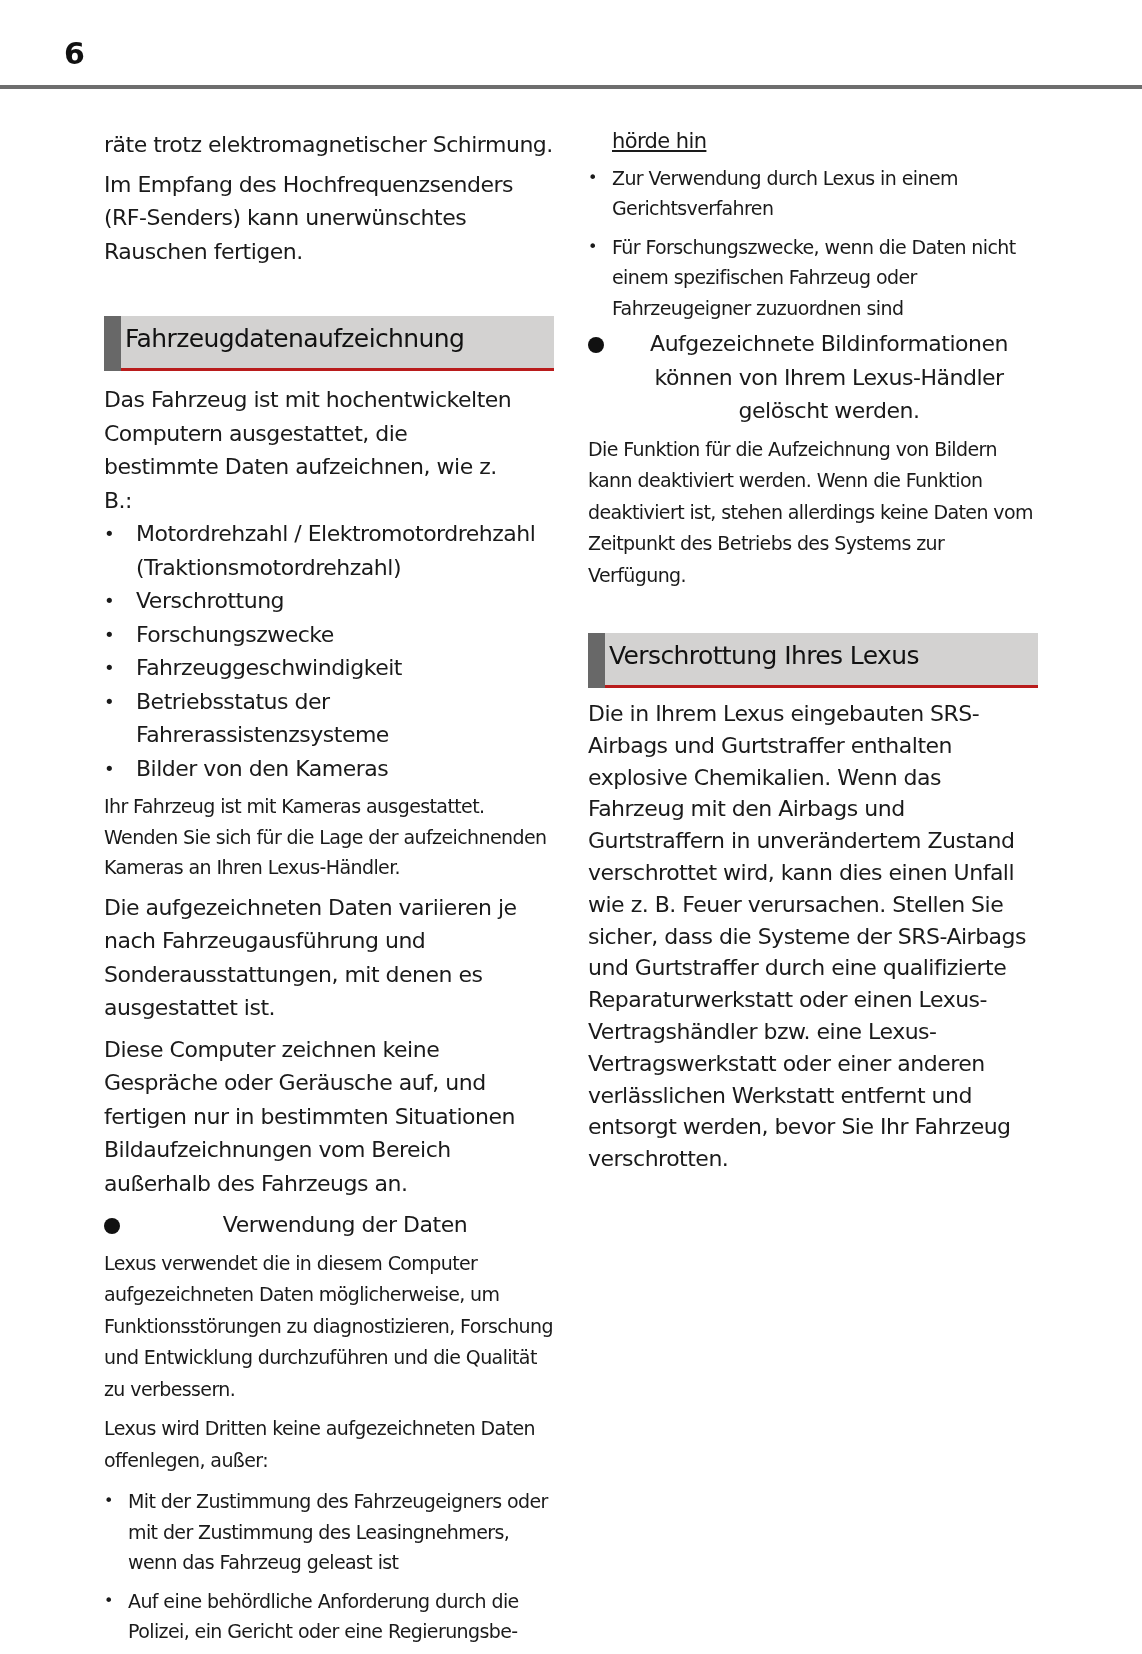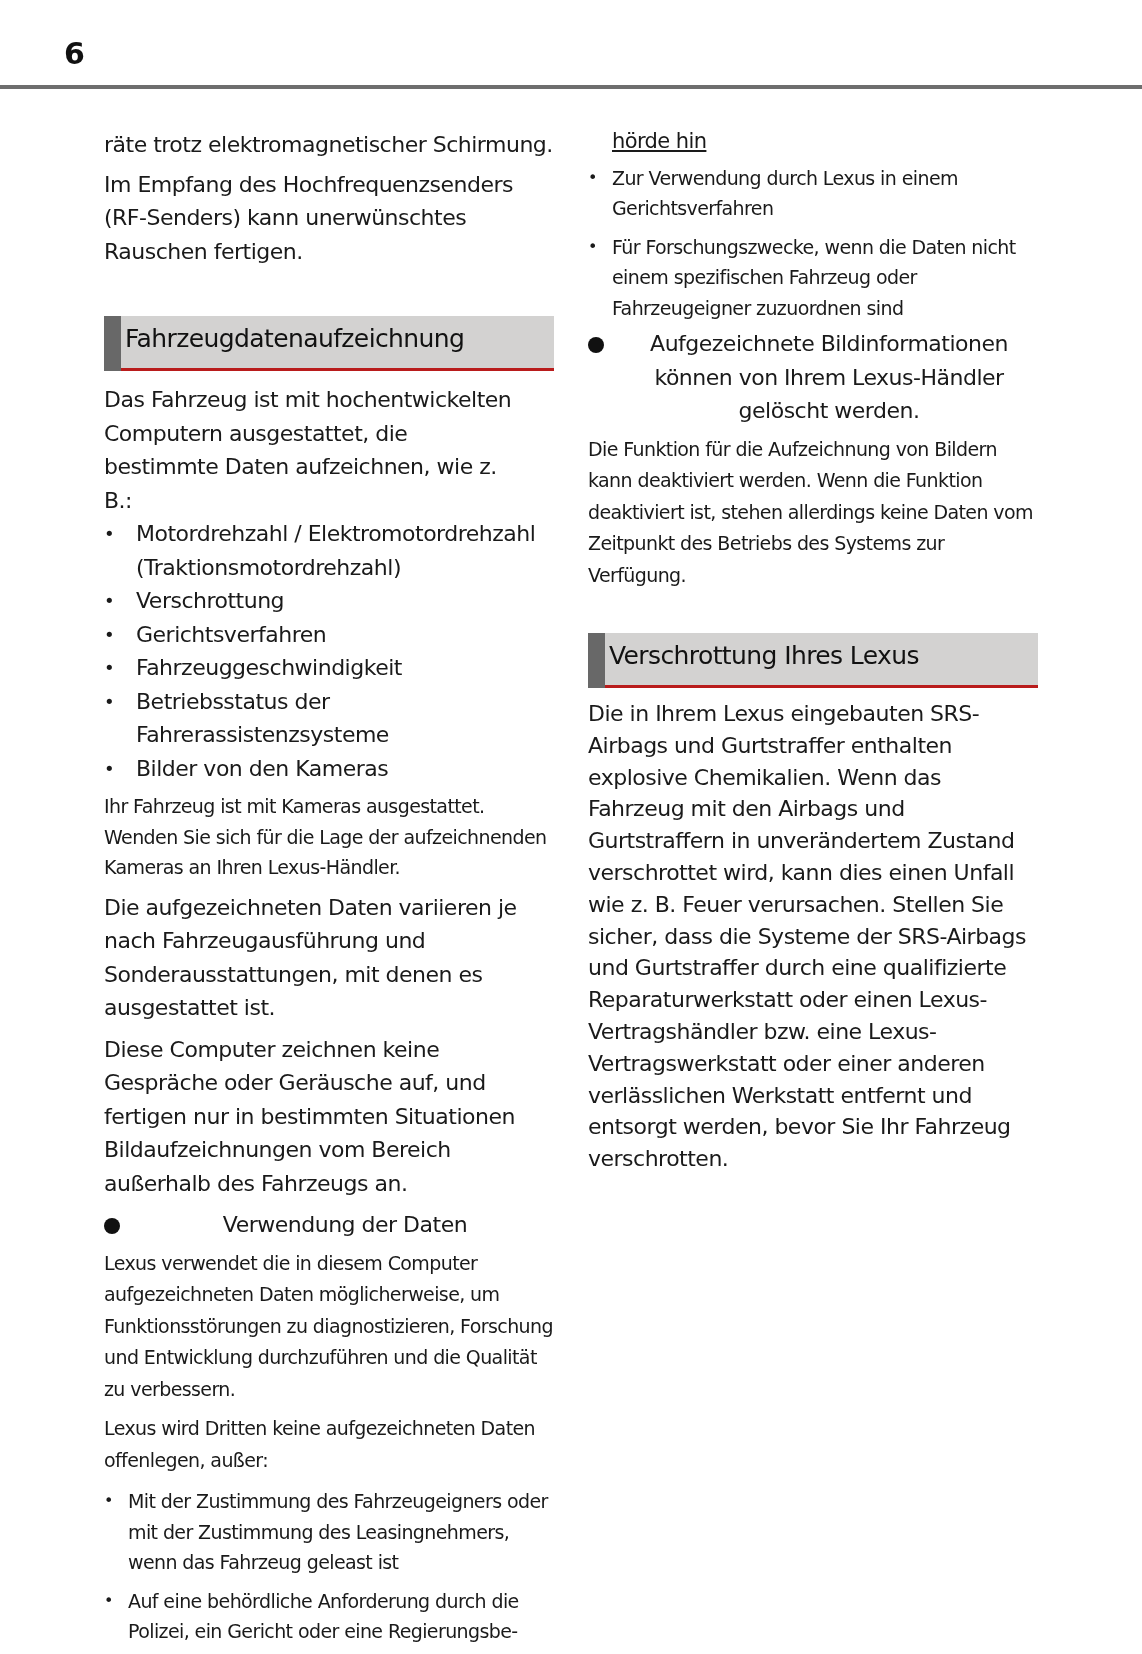--- a/index.html
+++ b/index.html
@@ -73,21 +73,21 @@
   <div class="section-header">
     <span class="bar"></span>
     <span class="title">Fahrzeugdatenaufzeichnung</span>
   </div>
 
   <div style="height:12px"></div>
   <p class="p-lg" style="margin-bottom:0;width:420px">Das Fahrzeug ist mit hochentwickelten Computern ausgestattet, die bestimmte Daten aufzeichnen, wie z. B.:</p>
   <ul class="list-lg">
     <li><span class="dot">•</span><span>Motordrehzahl / Elektromotordrehzahl (Traktionsmotordrehzahl)</span></li>
     <li><span class="dot">•</span><span>Verschrottung</span></li>
-    <li><span class="dot">•</span><span>Gerichtsverfahren</span></li>
+    <li><span class="dot">•</span><span>Forschungszwecke</span></li>
     <li><span class="dot">•</span><span>Fahrzeuggeschwindigkeit</span></li>
     <li><span class="dot">•</span><span>Betriebsstatus der Fahrerassistenzsysteme</span></li>
     <li><span class="dot">•</span><span>Bilder von den Kameras</span></li>
   </ul>
   <p class="p-xs">Ihr Fahrzeug ist mit Kameras ausgestattet. Wenden Sie sich für die Lage der aufzeichnenden Kameras an Ihren Lexus-Händler.</p>
   <p class="p-lg">Die aufgezeichneten Daten variieren je nach Fahrzeugausführung und Sonderausstattungen, mit denen es ausgestattet ist.</p>
   <p class="p-lg">Diese Computer zeichnen keine Gespräche oder Geräusche auf, und fertigen nur in bestimmten Situationen Bildaufzeichnungen vom Bereich außerhalb des Fahrzeugs an.</p>
 
   <div class="big-bullet">
     <span class="disc"></span>

